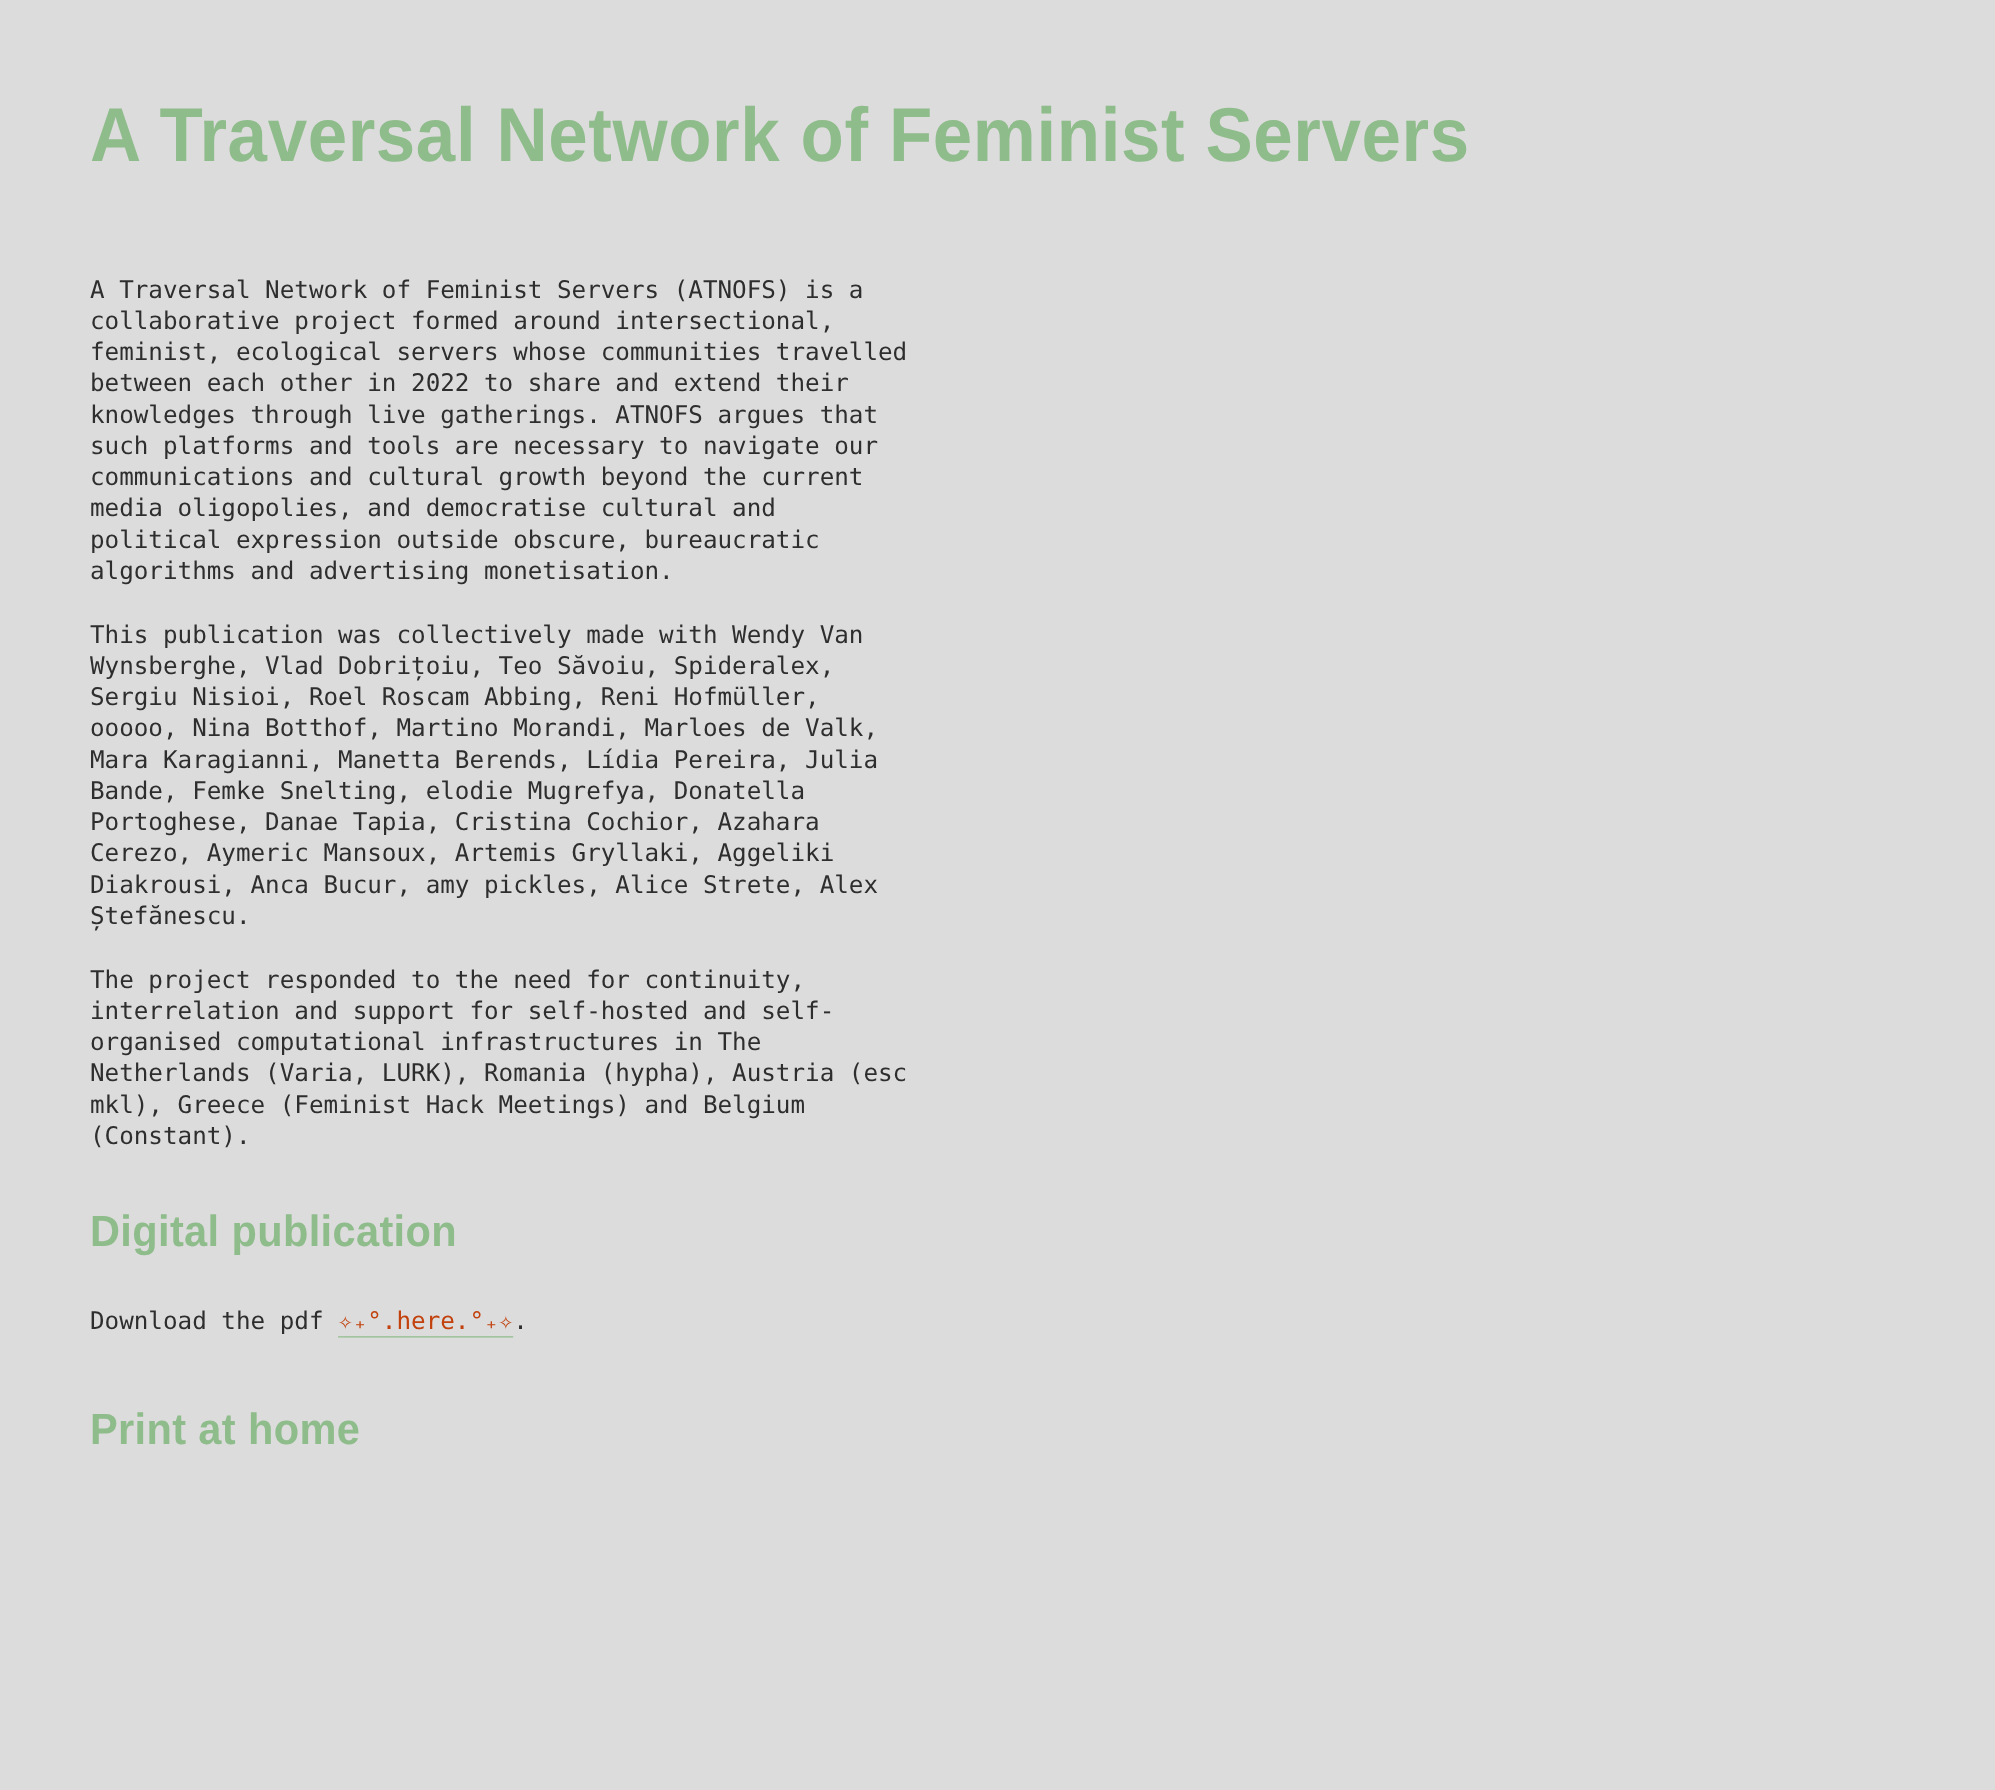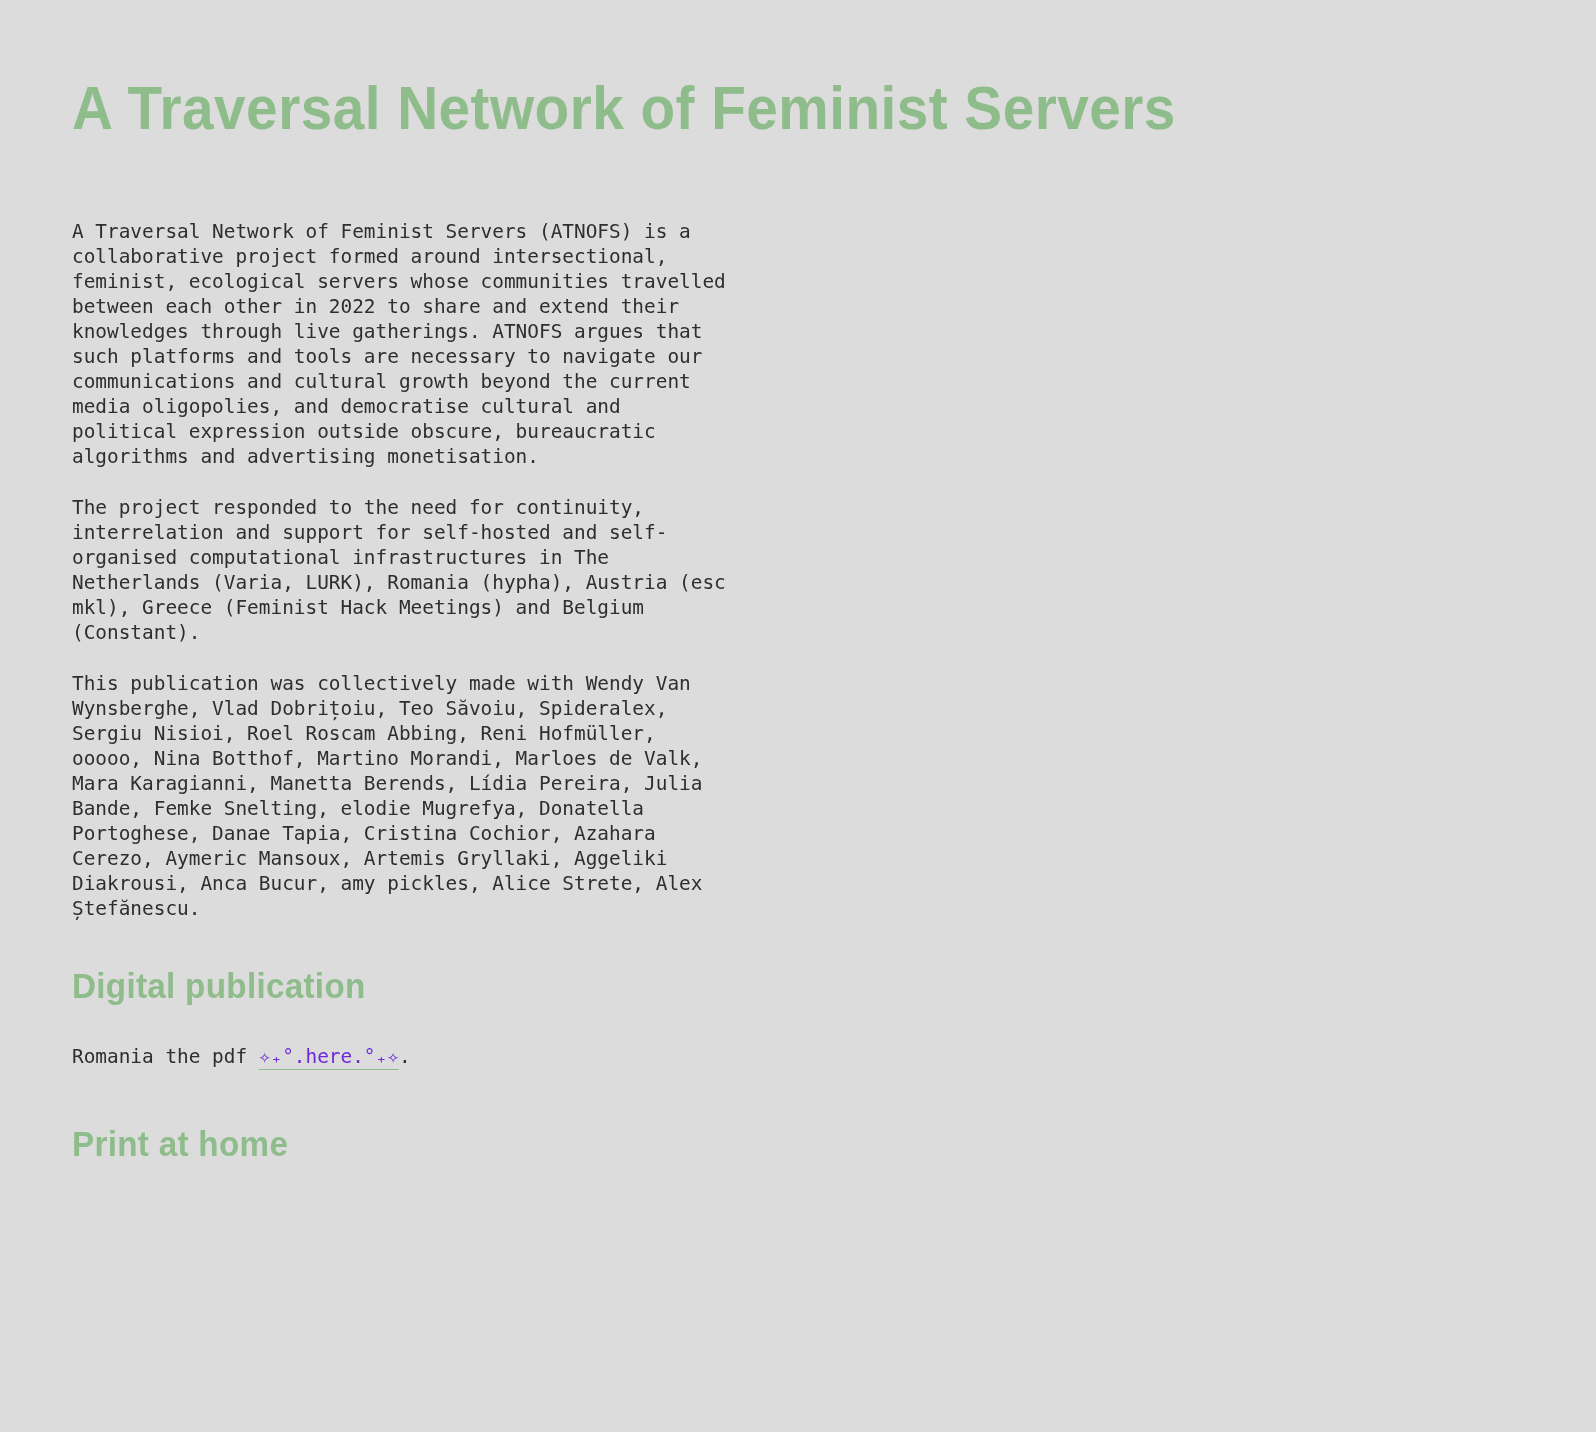--- a/index.html
+++ b/index.html
@@ -55,21 +55,21 @@
     margin-bottom: 0;
   }
   .download-line {
     margin: 0;
     font-family: "DejaVu Sans Mono", monospace;
     font-size: 19.4px;
     line-height: 34.6px;
     color: #2e2e2e;
   }
   a.pdf-link {
-    color: #6d28d9;
+    color: #c2410c;
     text-decoration: underline;
     text-decoration-thickness: 1px;
     text-underline-offset: 6px;
     text-decoration-color: #8fbc8b;
     cursor: pointer;
   }
 </style>
 </head>
 <body>
 
@@ -83,39 +83,39 @@
 collaborative project formed around intersectional,
 feminist, ecological servers whose communities travelled
 between each other in 2022 to share and extend their
 knowledges through live gatherings. ATNOFS argues that
 such platforms and tools are necessary to navigate our
 communications and cultural growth beyond the current
 media oligopolies, and democratise cultural and
 political expression outside obscure, bureaucratic
 algorithms and advertising monetisation.</p>
 
-    <p>The project responded to the need for continuity,
-interrelation and support for self-hosted and self-
-organised computational infrastructures in The
-Netherlands (Varia, LURK), Romania (hypha), Austria (esc
-mkl), Greece (Feminist Hack Meetings) and Belgium
-(Constant).</p>
-
     <p>This publication was collectively made with Wendy Van
 Wynsberghe, Vlad Dobrițoiu, Teo Săvoiu, Spideralex,
 Sergiu Nisioi, Roel Roscam Abbing, Reni Hofmüller,
 ooooo, Nina Botthof, Martino Morandi, Marloes de Valk,
 Mara Karagianni, Manetta Berends, Lídia Pereira, Julia
 Bande, Femke Snelting, elodie Mugrefya, Donatella
 Portoghese, Danae Tapia, Cristina Cochior, Azahara
 Cerezo, Aymeric Mansoux, Artemis Gryllaki, Aggeliki
 Diakrousi, Anca Bucur, amy pickles, Alice Strete, Alex
 Ștefănescu.</p>
 
+    <p>The project responded to the need for continuity,
+interrelation and support for self-hosted and self-
+organised computational infrastructures in The
+Netherlands (Varia, LURK), Romania (hypha), Austria (esc
+mkl), Greece (Feminist Hack Meetings) and Belgium
+(Constant).</p>
+
     <h2 class="section-heading">Digital publication</h2>
 
-    <p class="download-line"><span>Romania the pdf </span><a class="pdf-link" href="#">✧₊°.here.°₊✧</a><span>.</span></p>
+    <p class="download-line"><span>Download the pdf </span><a class="pdf-link" href="#">✧₊°.here.°₊✧</a><span>.</span></p>
 
     <h2 class="section-heading second">Print at home</h2>
 
   </div>
 
 </div>
 
 </body></html>

